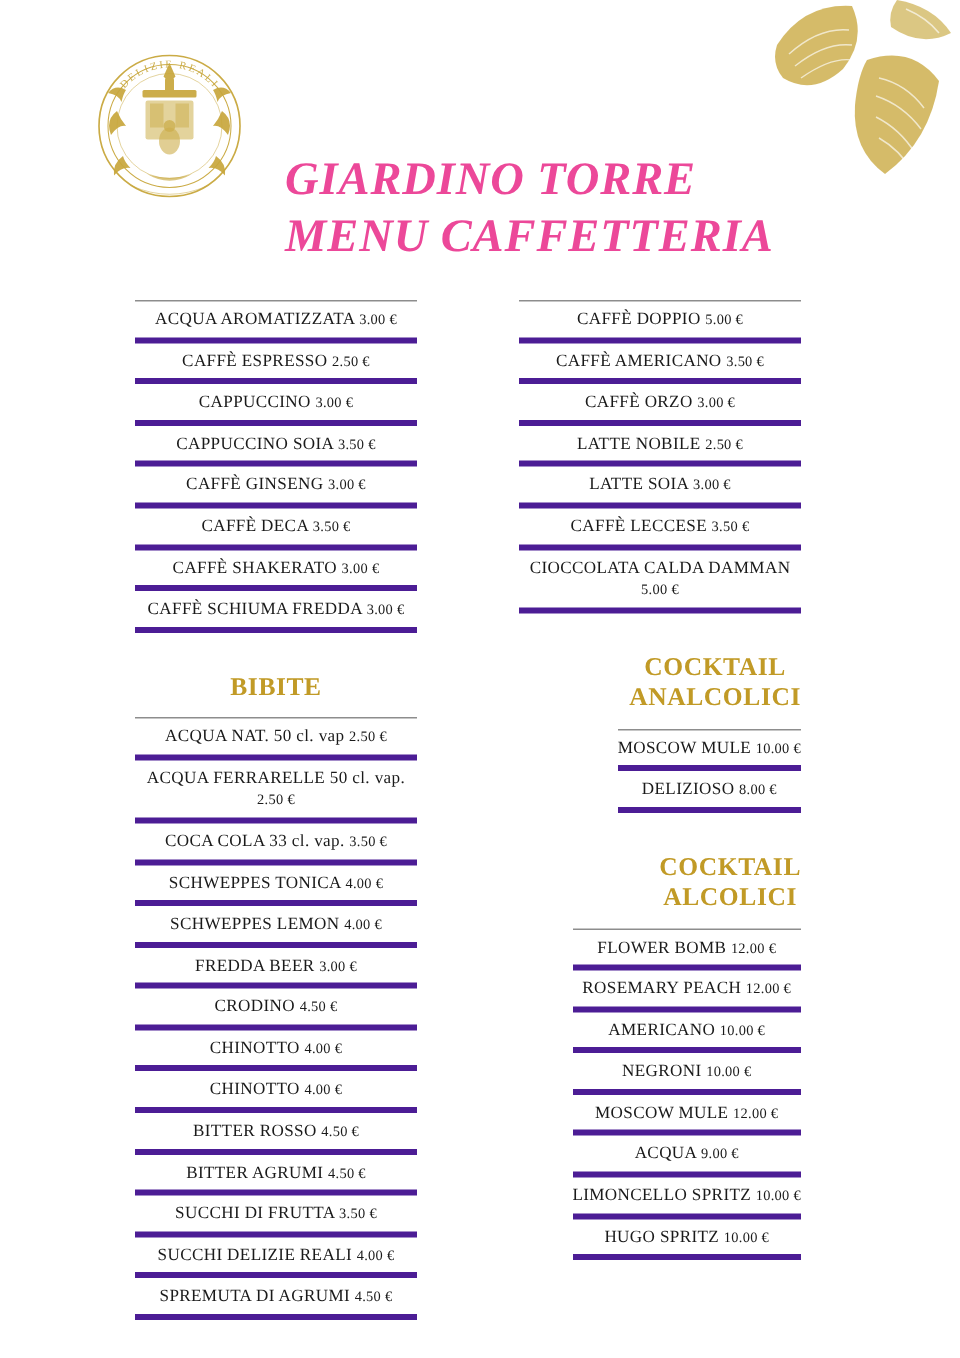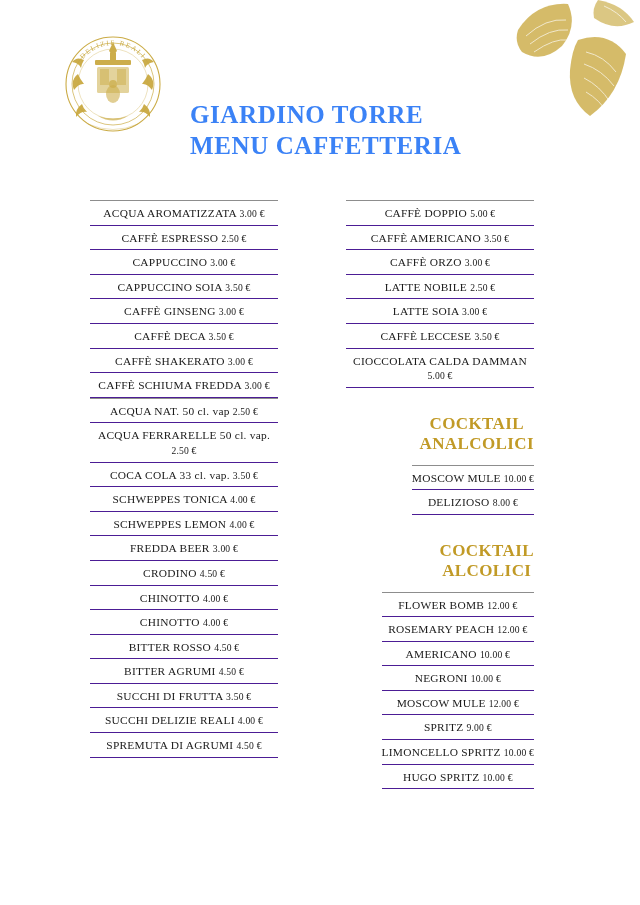--- a/index.html
+++ b/index.html
@@ -32,25 +32,26 @@
     height: 140px;
     overflow: hidden;
   }
 
   
   .title-block {
     position: absolute;
     left: 190px;
     top: 100px;
     width: 340px;
-    color: #3b82f6;
-    font-size: 25px;
+    color: #ec4899;
+    font-size: 31px;
     line-height: 1.22;
     letter-spacing: 0.6px;
     font-weight: 700;
+    font-style: italic;
   }
   .title-line { display: block; white-space: nowrap; }
 
   
   .columns {
     position: absolute;
     left: 0;
     top: 200px;
     width: 640px;
     display: flex;
@@ -71,21 +72,21 @@
     text-align: center;
     line-height: 1.2;
     letter-spacing: 0.4px;
     margin: 26px 0 10px 0;
   }
   .section-head .hl { display: block; }
 
   
   .item-list { border-top: 1px solid #8d8d8d; }
   .item {
-    border-bottom: 1px solid #4c1d95;
+    border-bottom: 4px solid #4c1d95;
     text-align: center;
     padding: 5px 0 4px 0;
     font-size: 11.4px;
     letter-spacing: 0.25px;
     line-height: 1.28;
     white-space: nowrap;
   }
   .item.wrap { white-space: normal; }
   .item .nm { }
   .item .pr { font-size: 9.6px; letter-spacing: 0.2px; }
@@ -164,20 +165,23 @@
         <div class="item"><span class="nm">ACQUA AROMATIZZATA </span><span class="pr">3.00 €</span></div>
         <div class="item"><span class="nm">CAFFÈ ESPRESSO </span><span class="pr">2.50 €</span></div>
         <div class="item"><span class="nm">CAPPUCCINO </span><span class="pr">3.00 €</span></div>
         <div class="item"><span class="nm">CAPPUCCINO SOIA </span><span class="pr">3.50 €</span></div>
         <div class="item"><span class="nm">CAFFÈ GINSENG </span><span class="pr">3.00 €</span></div>
         <div class="item"><span class="nm">CAFFÈ DECA </span><span class="pr">3.50 €</span></div>
         <div class="item"><span class="nm">CAFFÈ SHAKERATO </span><span class="pr">3.00 €</span></div>
         <div class="item"><span class="nm">CAFFÈ SCHIUMA FREDDA </span><span class="pr">3.00 €</span></div>
       </div>
 
+    <div class="section-head">
+      <span class="hl">BIBITE</span>
+    </div>
     <div class="item-list">
         <div class="item"><span class="nm">ACQUA NAT. 50 cl. vap </span><span class="pr">2.50 €</span></div>
         <div class="item wrap"><span class="nm">ACQUA FERRARELLE 50 cl. vap. </span><span class="pr">2.50 €</span></div>
         <div class="item"><span class="nm">COCA COLA 33 cl. vap. </span><span class="pr">3.50 €</span></div>
         <div class="item"><span class="nm">SCHWEPPES TONICA </span><span class="pr">4.00 €</span></div>
         <div class="item"><span class="nm">SCHWEPPES LEMON </span><span class="pr">4.00 €</span></div>
         <div class="item"><span class="nm">FREDDA BEER </span><span class="pr">3.00 €</span></div>
         <div class="item"><span class="nm">CRODINO </span><span class="pr">4.50 €</span></div>
         <div class="item"><span class="nm">CHINOTTO </span><span class="pr">4.00 €</span></div>
         <div class="item"><span class="nm">CHINOTTO </span><span class="pr">4.00 €</span></div>
@@ -212,19 +216,19 @@
     <div class="section-head">
       <span class="hl">COCKTAIL</span>
       <span class="hl">ALCOLICI</span>
     </div>
     <div class="item-list">
         <div class="item"><span class="nm">FLOWER BOMB </span><span class="pr">12.00 €</span></div>
         <div class="item"><span class="nm">ROSEMARY PEACH </span><span class="pr">12.00 €</span></div>
         <div class="item"><span class="nm">AMERICANO </span><span class="pr">10.00 €</span></div>
         <div class="item"><span class="nm">NEGRONI </span><span class="pr">10.00 €</span></div>
         <div class="item"><span class="nm">MOSCOW MULE </span><span class="pr">12.00 €</span></div>
-        <div class="item"><span class="nm">SPRITZ </span><span class="pr">9.00 €</span></div>
+        <div class="item"><span class="nm">ACQUA </span><span class="pr">9.00 €</span></div>
         <div class="item"><span class="nm">LIMONCELLO SPRITZ </span><span class="pr">10.00 €</span></div>
         <div class="item"><span class="nm">HUGO SPRITZ </span><span class="pr">10.00 €</span></div>
       </div>
   </div>
 
 </div>
 
 </body></html>

